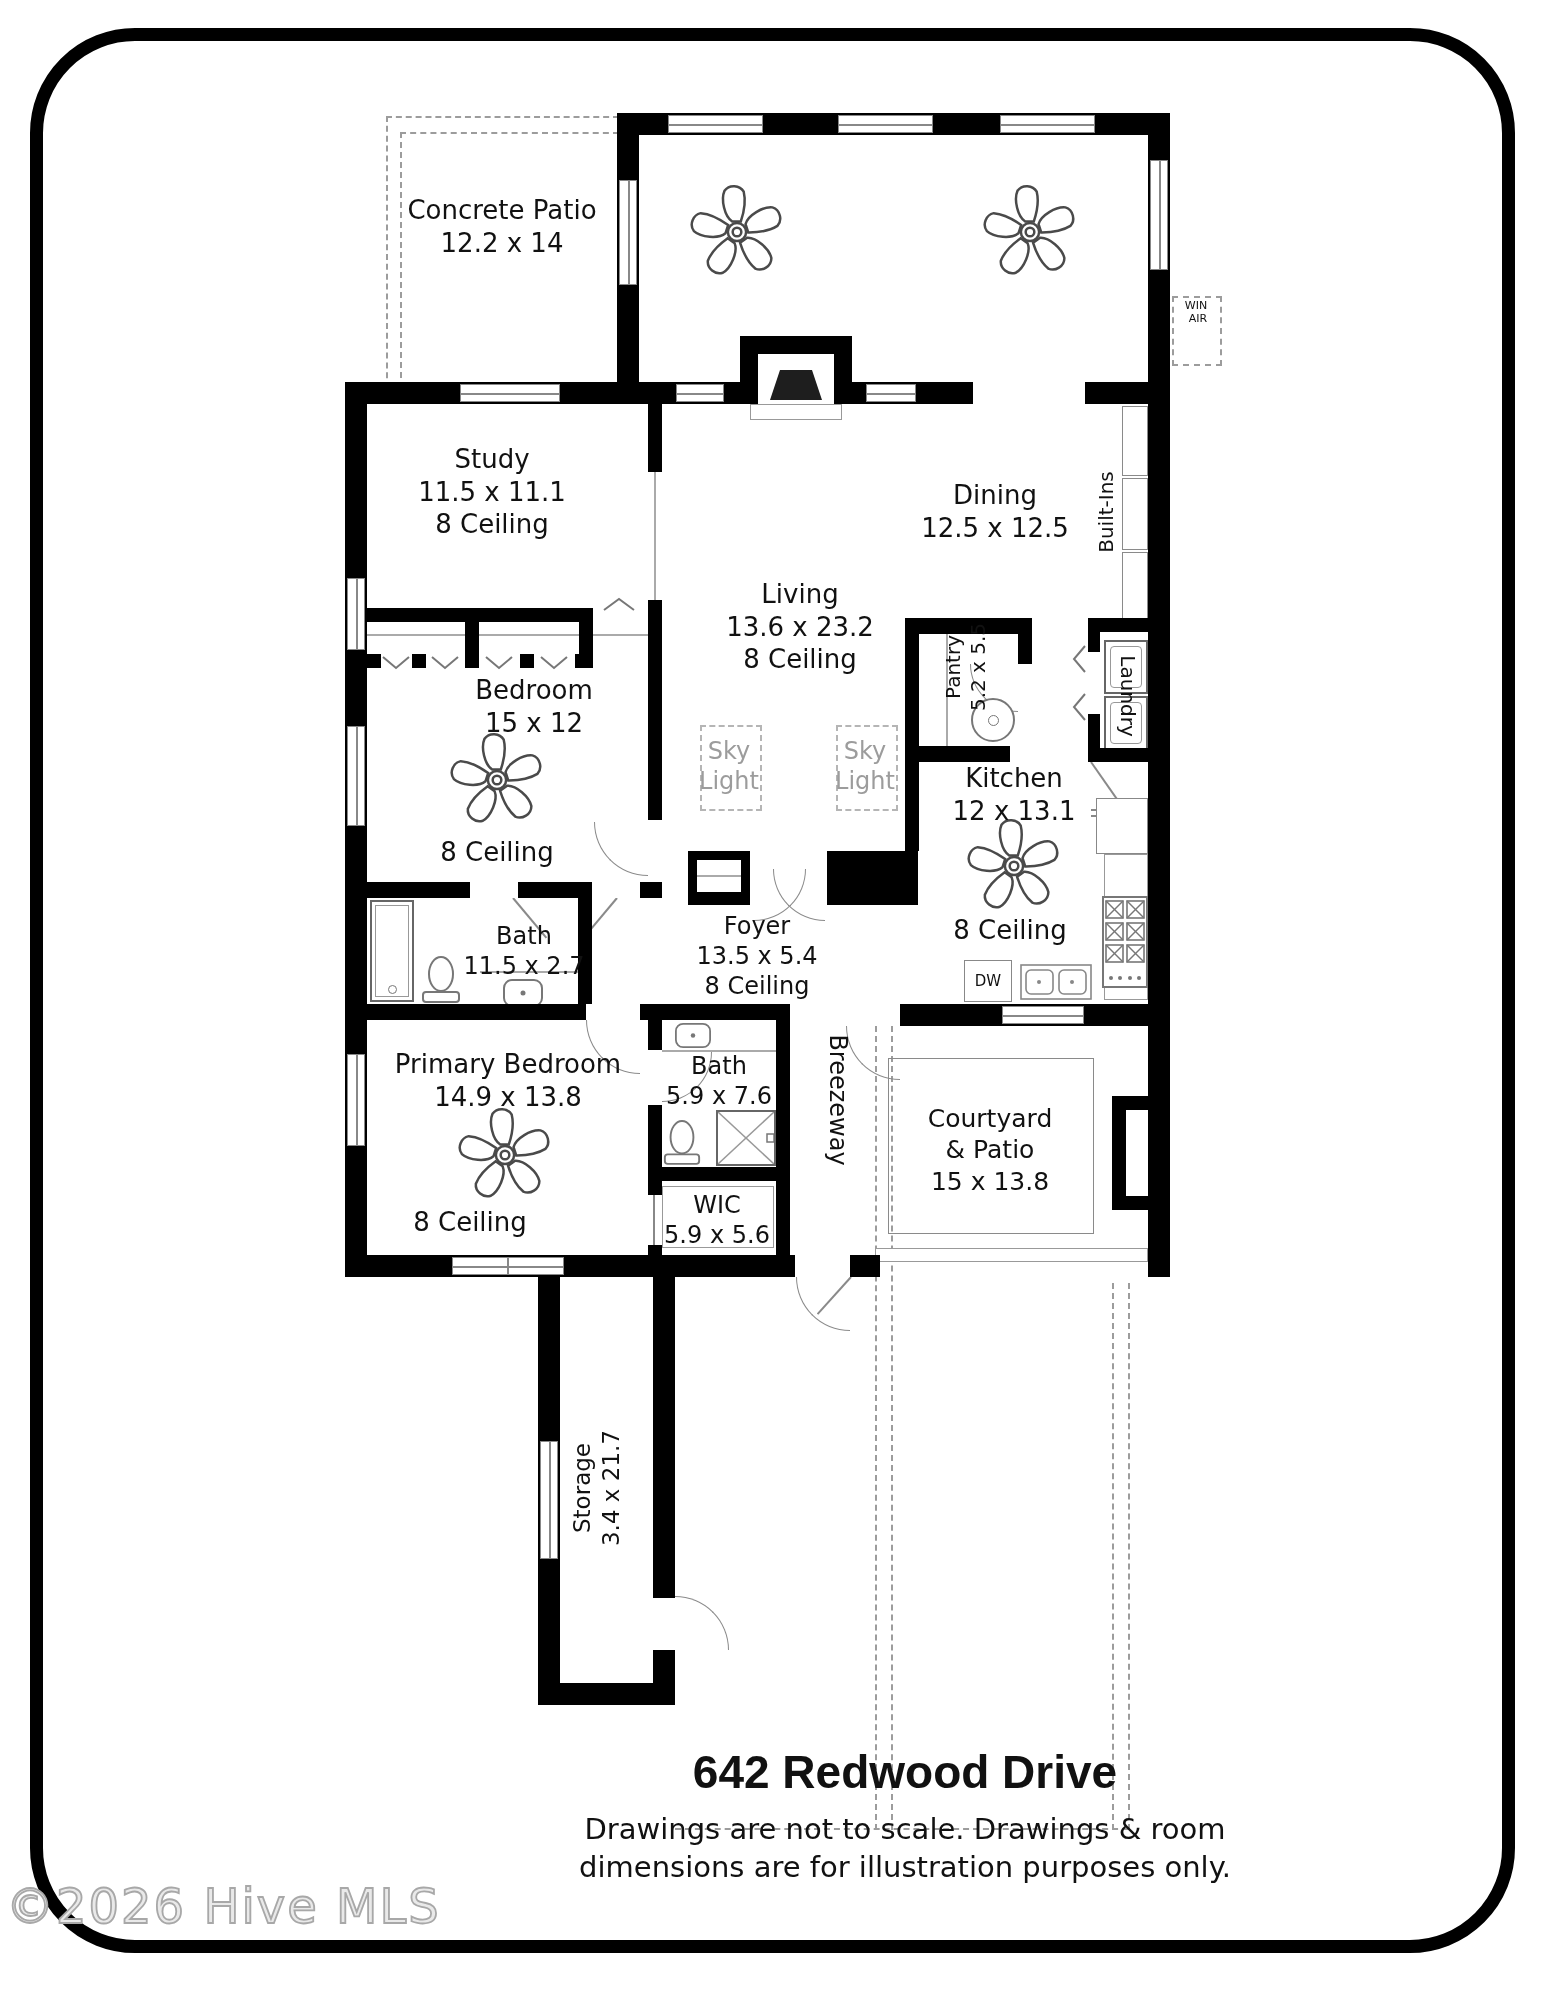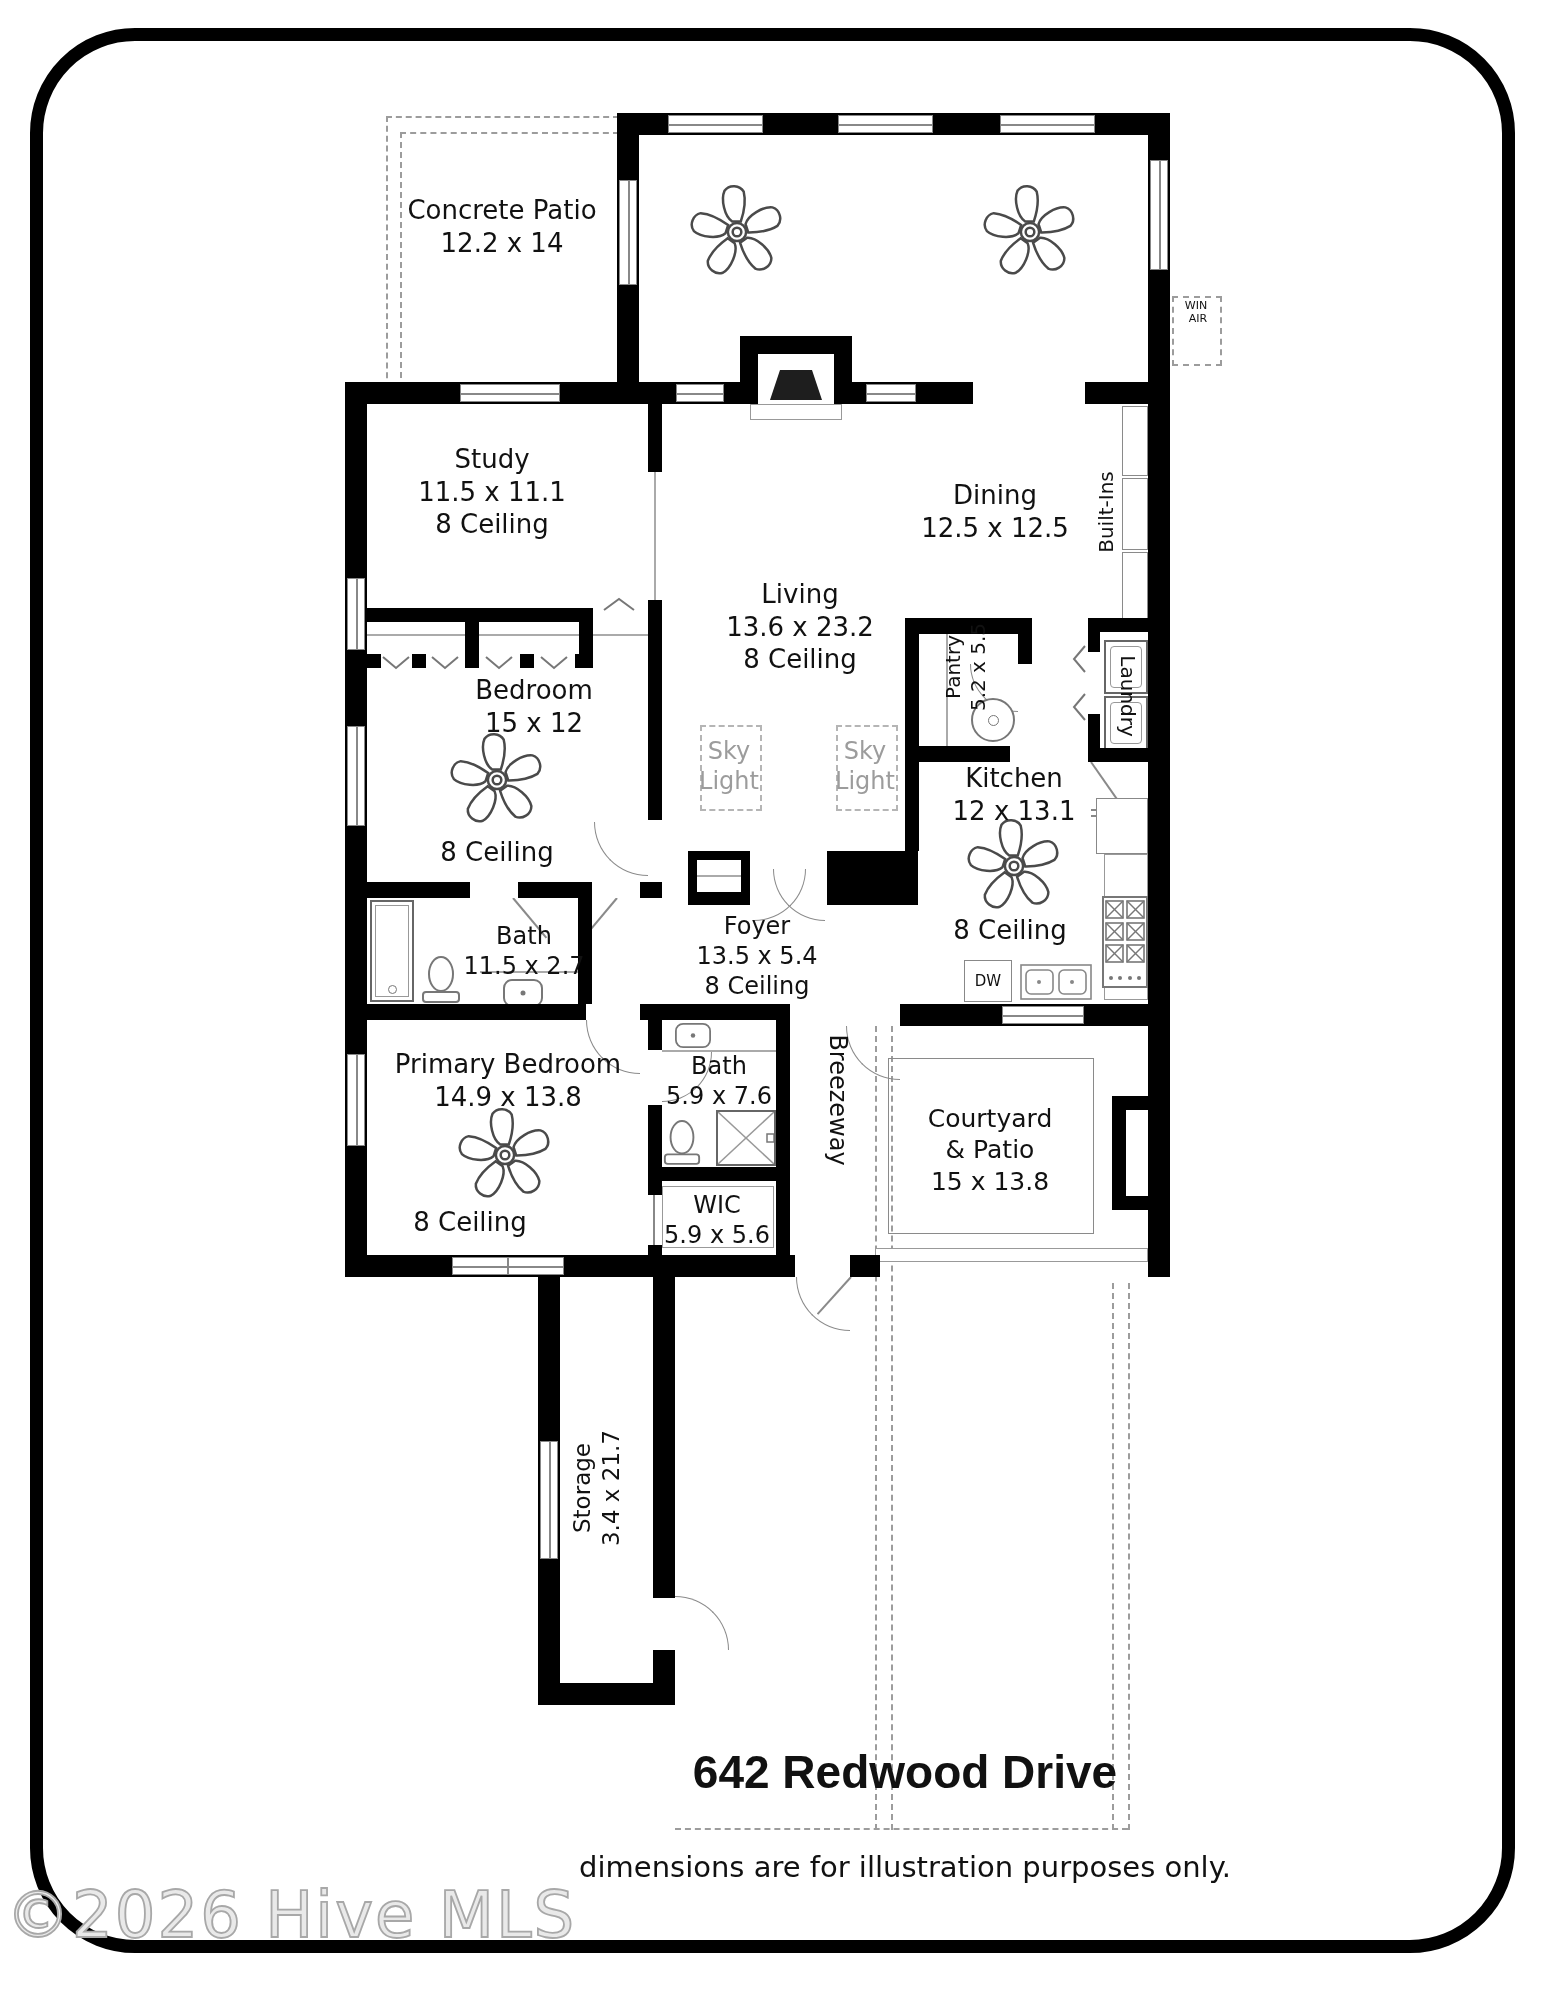--- a/index.html
+++ b/index.html
@@ -28,21 +28,21 @@
   .qb{border-top:1.6px solid #8a8a8a;border-right:1.6px solid #8a8a8a;border-top-right-radius:100%;}
   .qc{border-right:1.6px solid #8a8a8a;border-bottom:1.6px solid #8a8a8a;border-bottom-right-radius:100%;}
   .qd{border-bottom:1.6px solid #8a8a8a;border-left:1.6px solid #8a8a8a;border-bottom-left-radius:100%;}
   .leaf{position:absolute;width:2px;background:#8a8a8a;transform-origin:top center;z-index:4;}
   .fan{position:absolute;width:96px;height:96px;z-index:4;}
   .chev{position:absolute;z-index:7;}
   .fix{position:absolute;z-index:4;}
   #title{position:absolute;left:905px;top:1772px;transform:translate(-50%,-50%);
          font-family:"Liberation Sans",sans-serif;font-weight:bold;font-size:46px;white-space:nowrap;z-index:8;}
   .sub{position:absolute;left:905px;transform:translateX(-50%);font-size:29px;white-space:nowrap;z-index:8;}
-  #wm{position:absolute;left:6px;top:1878px;font-size:64px;letter-spacing:2px;color:#e9e9e9;
+  #wm{position:absolute;left:6px;top:1878px;font-size:48px;letter-spacing:2px;color:#e9e9e9;
       -webkit-text-stroke:1.8px #a8a8a8;z-index:10;white-space:nowrap;}
 </style>
 </head>
 <body>
 
 <div id="page">
   <div id="frame"></div>
 
   <svg width="0" height="0" style="position:absolute" aria-hidden="true">
     <defs>
@@ -424,16 +424,17 @@
   <div class="lbl rotccw" style="left:597px;top:1488px;font-size:23px;">
     <span>Storage</span><br>
     <span>3.4 x 21.7</span>
   </div>
 
   <div class="dash" style="left:1112px;top:1283px;height:547px;border-left:2px dashed #9c9c9c;"></div>
   <div class="dash" style="left:1128px;top:1283px;height:547px;border-left:2px dashed #9c9c9c;"></div>
   <div class="dash" style="left:675px;top:1828px;width:453px;border-top:2px dashed #9c9c9c;"></div>
 
   <div id="title">642 Redwood Drive</div>
+  <div class="sub" style="top:1812px;">Drawings are not to scale. Drawings &amp; room</div>
   <div class="sub" style="top:1850px;">dimensions are for illustration purposes only.</div>
 
   <div id="wm">©2026 Hive MLS</div>
 </div>
 
 </body></html>

